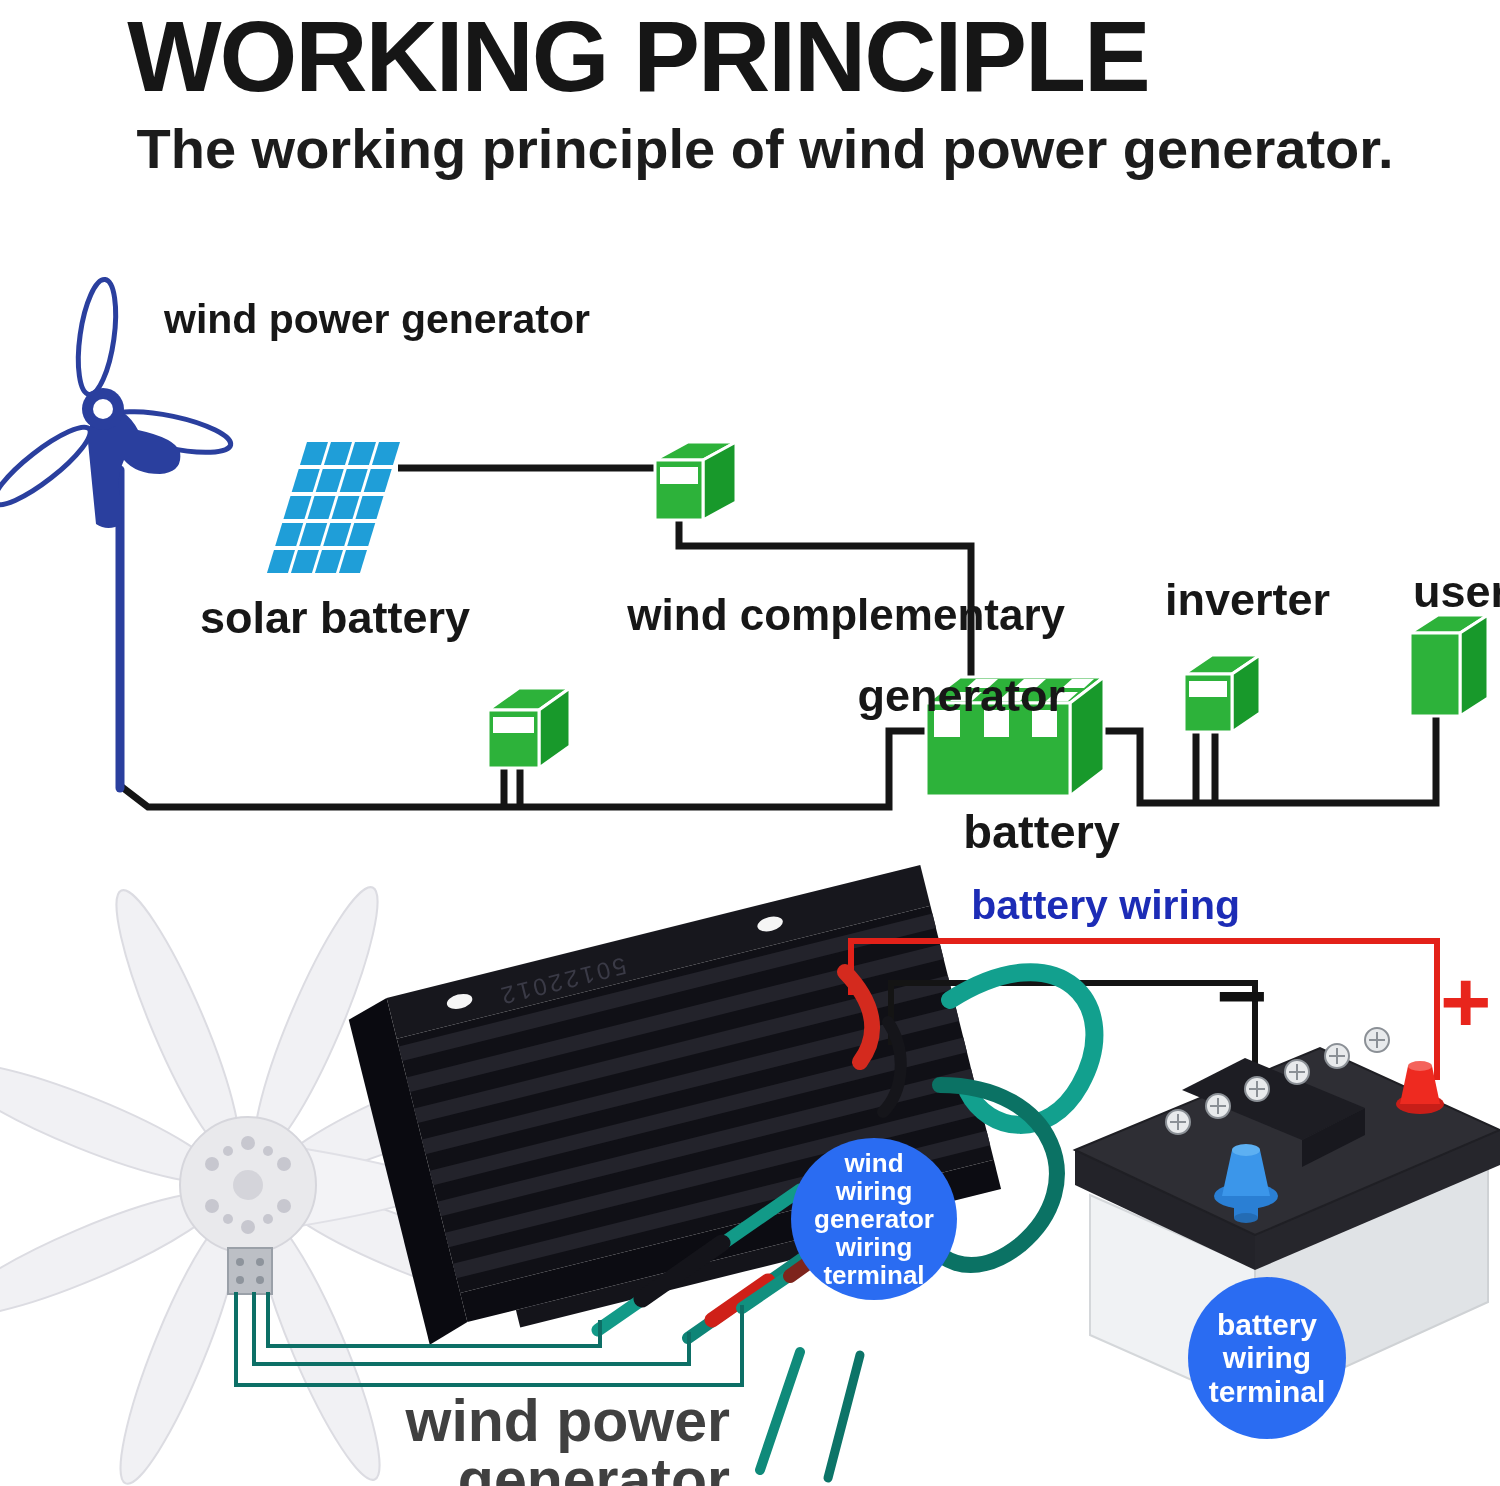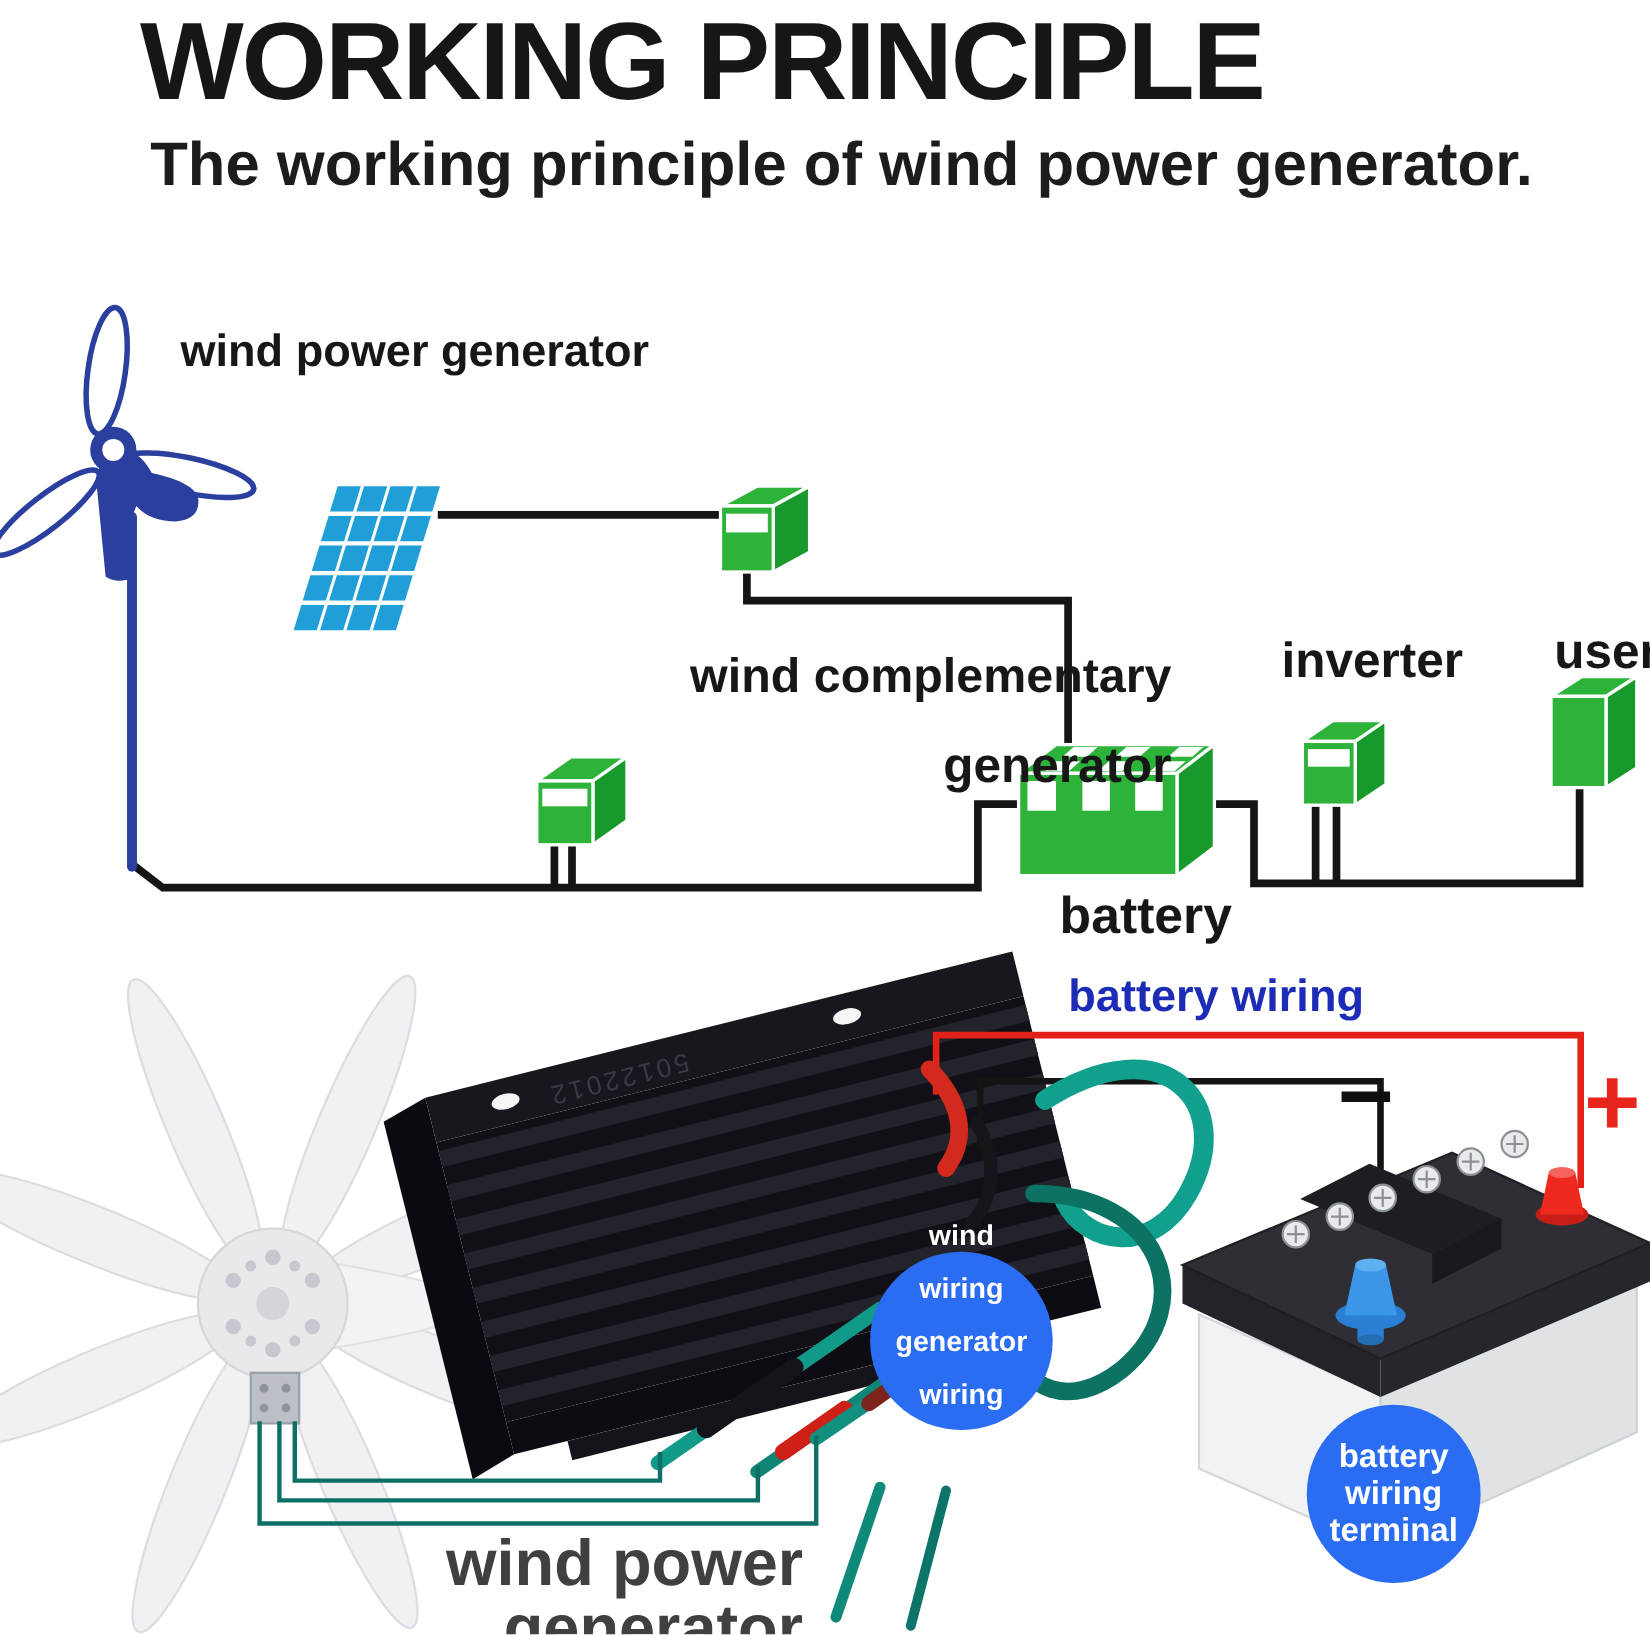--- a/index.html
+++ b/index.html
@@ -235,36 +235,37 @@
       <path d="M 254 1292 V 1364 H 689 V 1332"></path>
       <path d="M 236 1292 V 1385 H 742 V 1305"></path>
     </g>
   </svg>
 
   <h1 class="ttl">WORKING PRINCIPLE</h1>
   <div class="sub">The working principle of wind power generator.</div>
 
   <div class="lbl" style="left:160px;top:296px;width:430px;font-size:41px;">wind power generator</div>
 
+  <div class="lbl" style="left:150px;top:592px;width:320px;font-size:45px;">solar battery</div>
 
   <div class="lbl" style="left:575px;top:590px;width:490px;font-size:44px;">wind complementary</div>
   <div class="lbl" style="left:575px;top:670px;width:490px;font-size:45px;">generator</div>
 
   <div class="lbl" style="left:880px;top:804px;width:240px;font-size:47px;">battery</div>
 
   <div class="lbl" style="left:1140px;top:574px;width:190px;font-size:45px;">inverter</div>
 
   <div class="lbl" style="left:1388px;top:566px;width:120px;font-size:45px;">user</div>
 
   <div class="lbl blue" style="left:960px;top:882px;width:280px;font-size:41px;">battery wiring</div>
 
   <div class="sign" style="left:1440px;top:958px;font-size:88px;color:#e8251c;">+</div>
   <div class="sign" style="left:1216px;top:952px;font-size:88px;color:#101010;">−</div>
 
-  <div class="callout" style="left:791px;top:1138px;width:166px;height:162px;font-size:26px;line-height:1.08;gap:20px;">
+  <div class="callout" style="left:791px;top:1138px;width:166px;height:162px;font-size:26px;line-height:1.08;">
     <span>wind</span>
     <span>wiring</span>
     <span>generator</span>
     <span>wiring</span>
     <span>terminal</span>
   </div>
 
   <div class="callout" style="left:1188px;top:1277px;width:158px;height:162px;font-size:30px;line-height:1.12;">
     <span>battery</span>
     <span>wiring</span>

